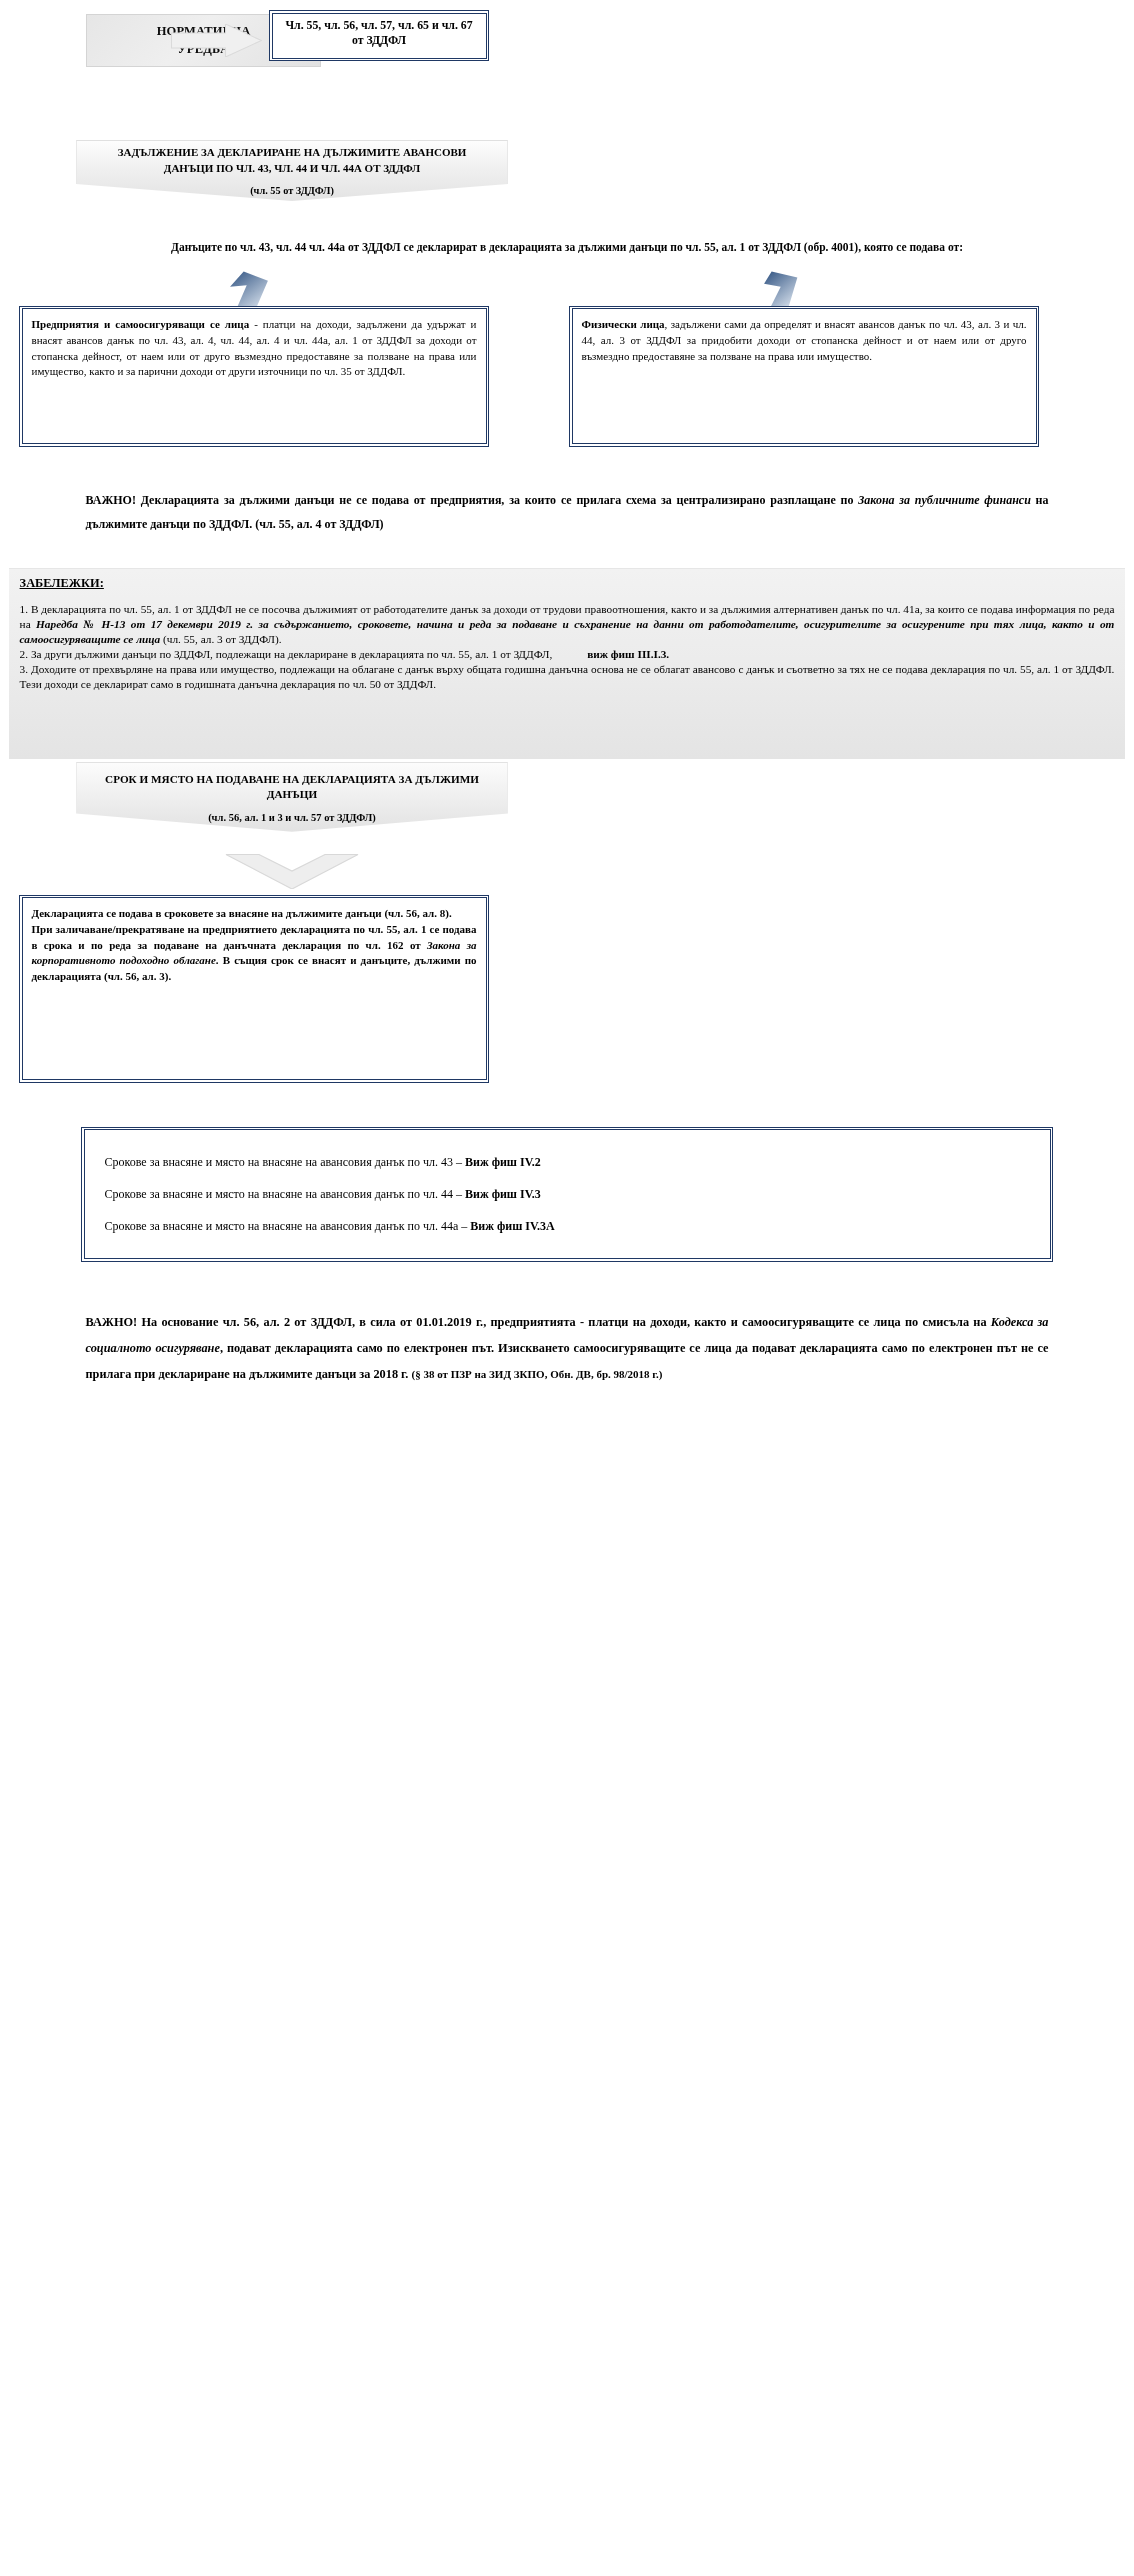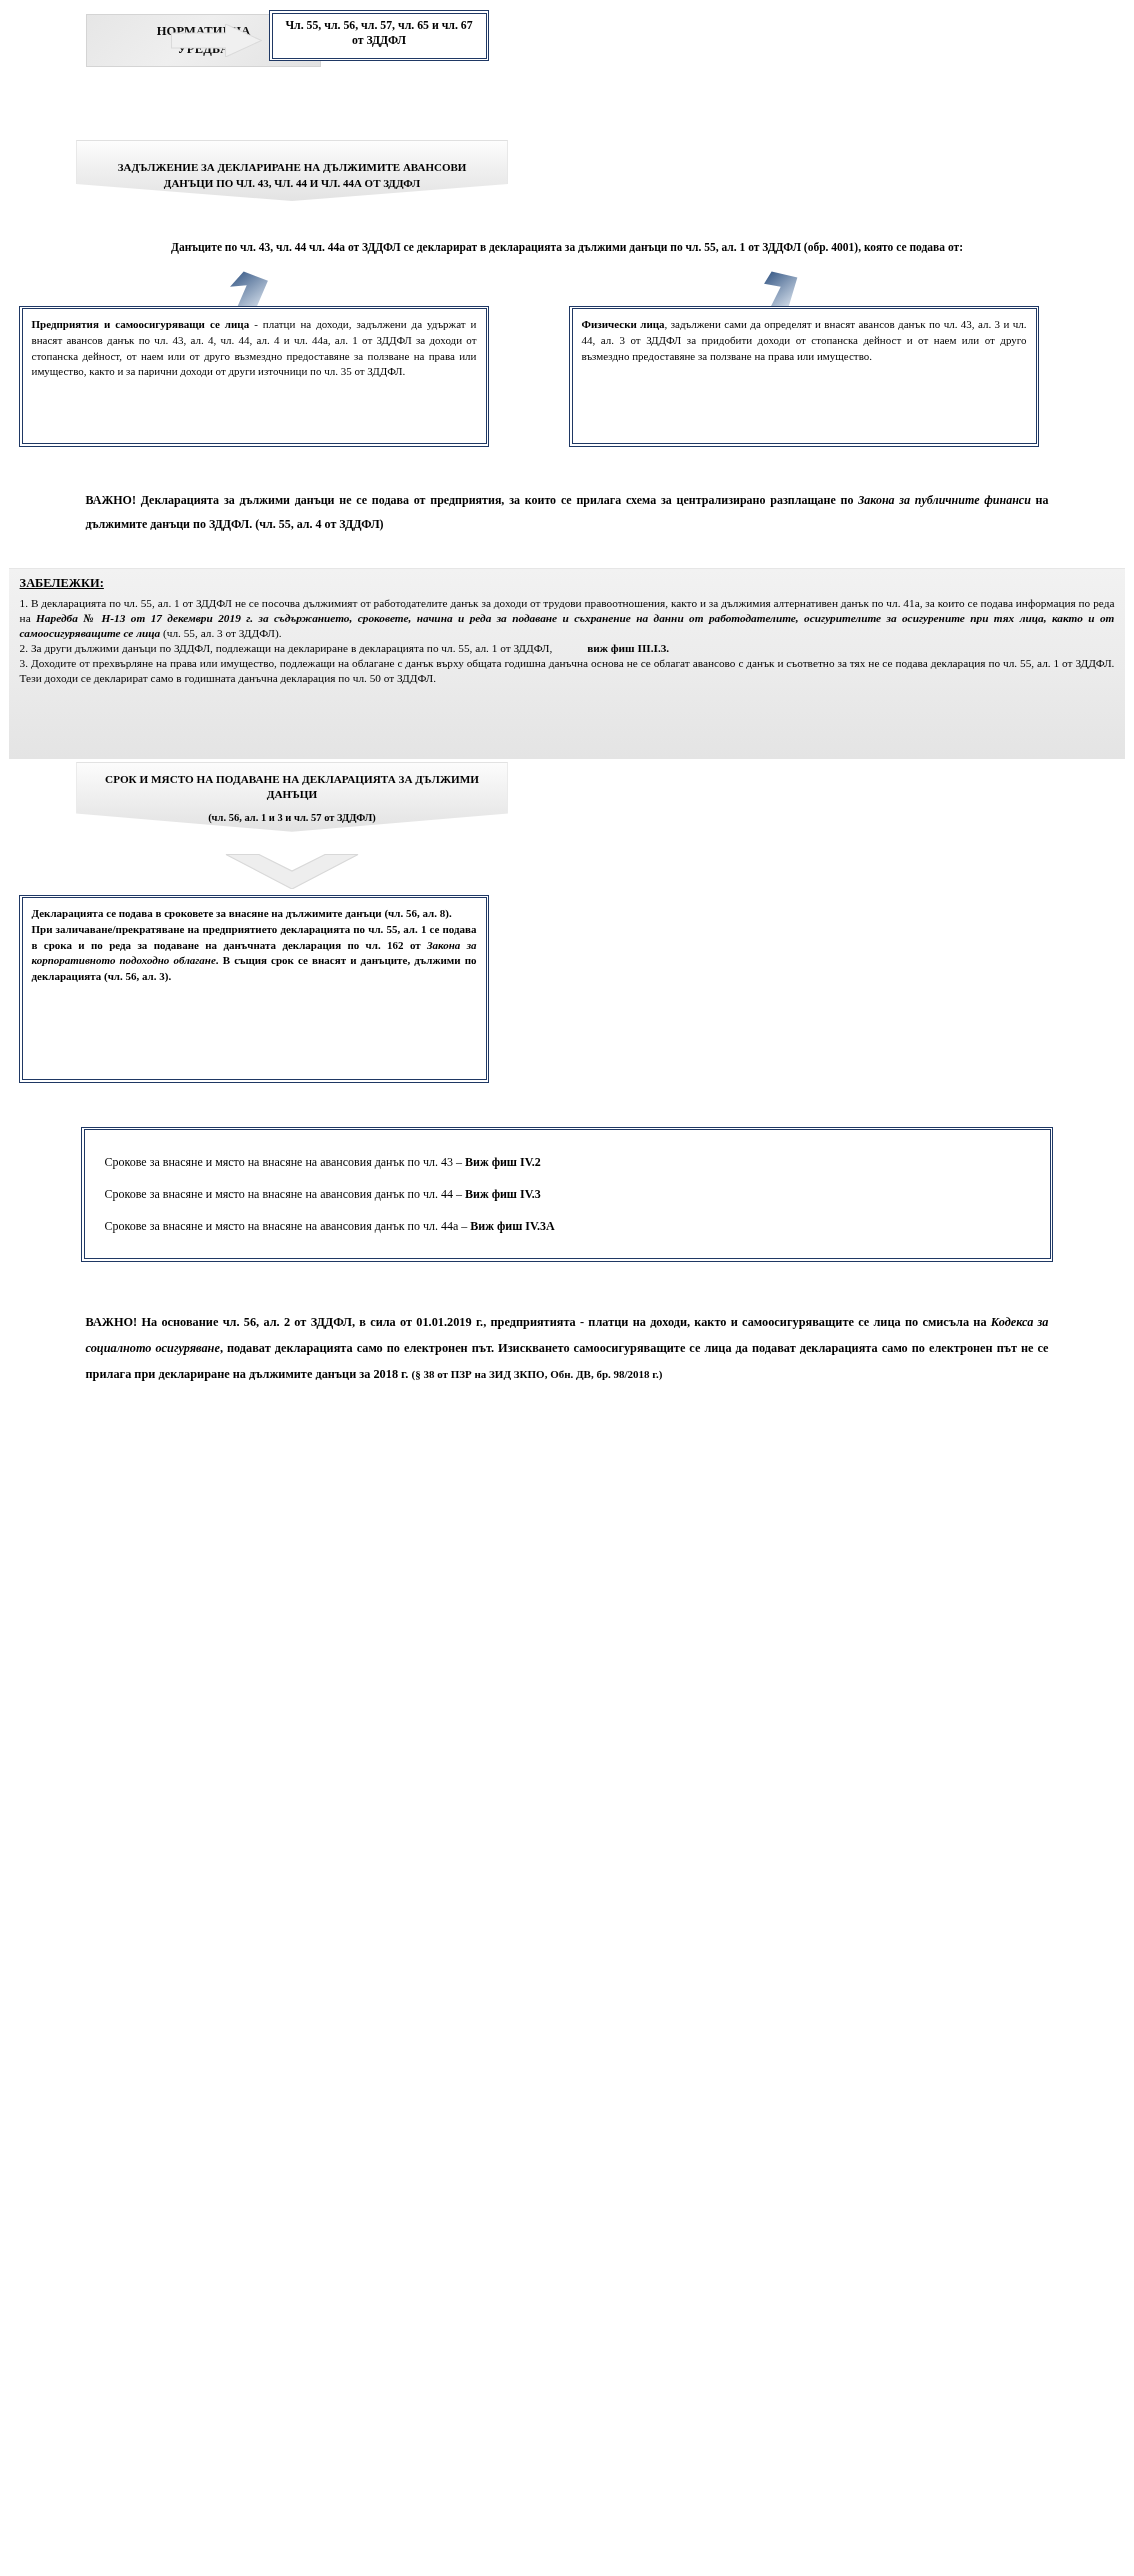--- a/index.html
+++ b/index.html
@@ -86,21 +86,21 @@
     left: 76px; top: 0px;
     width: 432px; height: 61px;
     background: linear-gradient(to bottom, #fdfdfd 0%, #f1f1f1 40%, #e3e3e3 100%);
     border-top: 0.8px solid #e0e0e0;
     border-left: 0.8px solid #e8e8e8;
     border-right: 0.8px solid #e8e8e8;
     clip-path: polygon(0 0, 100% 0, 100% 72%, 50% 100%, 0 72%);
     display: flex;
     flex-direction: column;
     align-items: center;
-    padding-top: 19px;
+    padding-top: 4px;
   }
   .oblig .ttl {
     font-weight: bold;
     font-size: 11px;
     text-align: center;
     line-height: 1.42;
     width: 387px;
   }
   .oblig .sub {
     font-weight: bold;
@@ -167,21 +167,21 @@
     background: linear-gradient(to bottom, #f2f2f2 0%, #ebebeb 55%, #e4e4e4 100%);
     border-top: 0.8px solid #e6e6e6;
     padding: 7.6px 10.6px 0 10.6px;
     height: 191px;
     overflow: hidden;
   }
   .notes .hdr {
     font-weight: bold;
     font-size: 12.4px;
     text-decoration: underline;
-    margin-bottom: 5px;
+    margin-bottom: 11px;
   }
   .notes p {
     margin: 0;
     font-size: 11.3px;
     line-height: 1.33;
     text-align: justify;
   }
   .notes i { font-style: italic; font-weight: bold; }
   .notes b { font-weight: bold; margin-left: 32px; }
 

